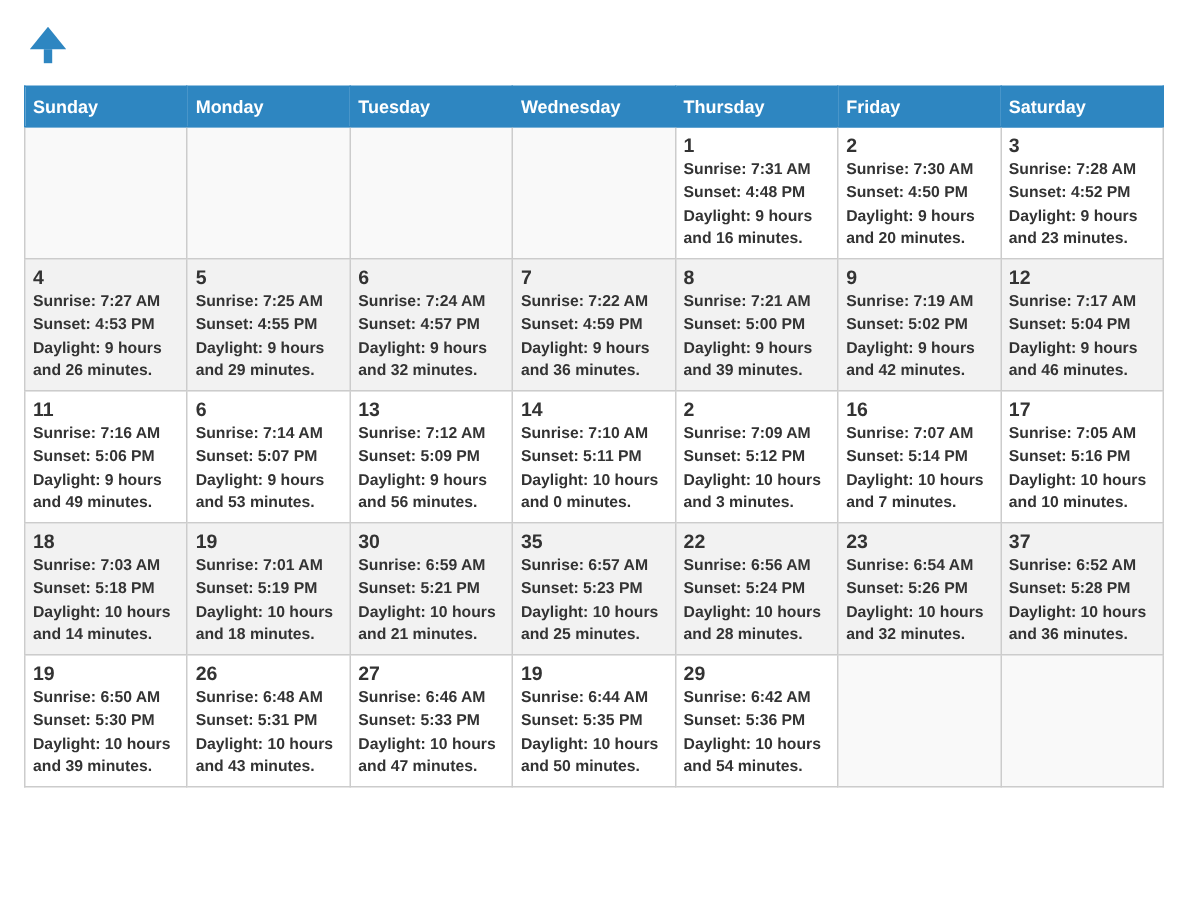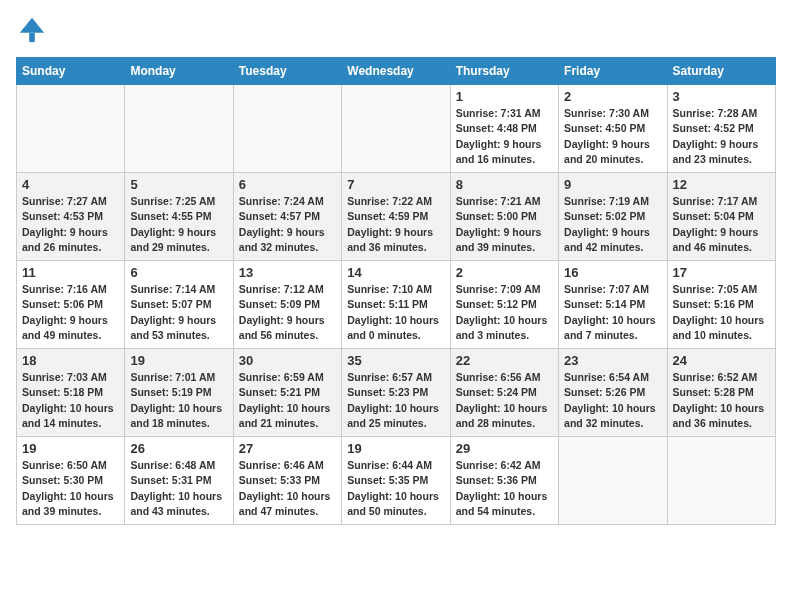--- a/index.html
+++ b/index.html
@@ -225,21 +225,21 @@
         </td>
         <td>
           <span class="day-num">22</span>
           <div class="day-info">Sunrise: 6:56 AM<br>Sunset: 5:24 PM<br>Daylight: 10 hours<br>and 28 minutes.</div>
         </td>
         <td>
           <span class="day-num">23</span>
           <div class="day-info">Sunrise: 6:54 AM<br>Sunset: 5:26 PM<br>Daylight: 10 hours<br>and 32 minutes.</div>
         </td>
         <td>
-          <span class="day-num">24</span>
+          <span class="day-num">37</span>
           <div class="day-info">Sunrise: 6:52 AM<br>Sunset: 5:28 PM<br>Daylight: 10 hours<br>and 36 minutes.</div>
         </td>
       </tr>
       <tr>
         <td>
           <span class="day-num">19</span>
           <div class="day-info">Sunrise: 6:50 AM<br>Sunset: 5:30 PM<br>Daylight: 10 hours<br>and 39 minutes.</div>
         </td>
         <td>
           <span class="day-num">26</span>

